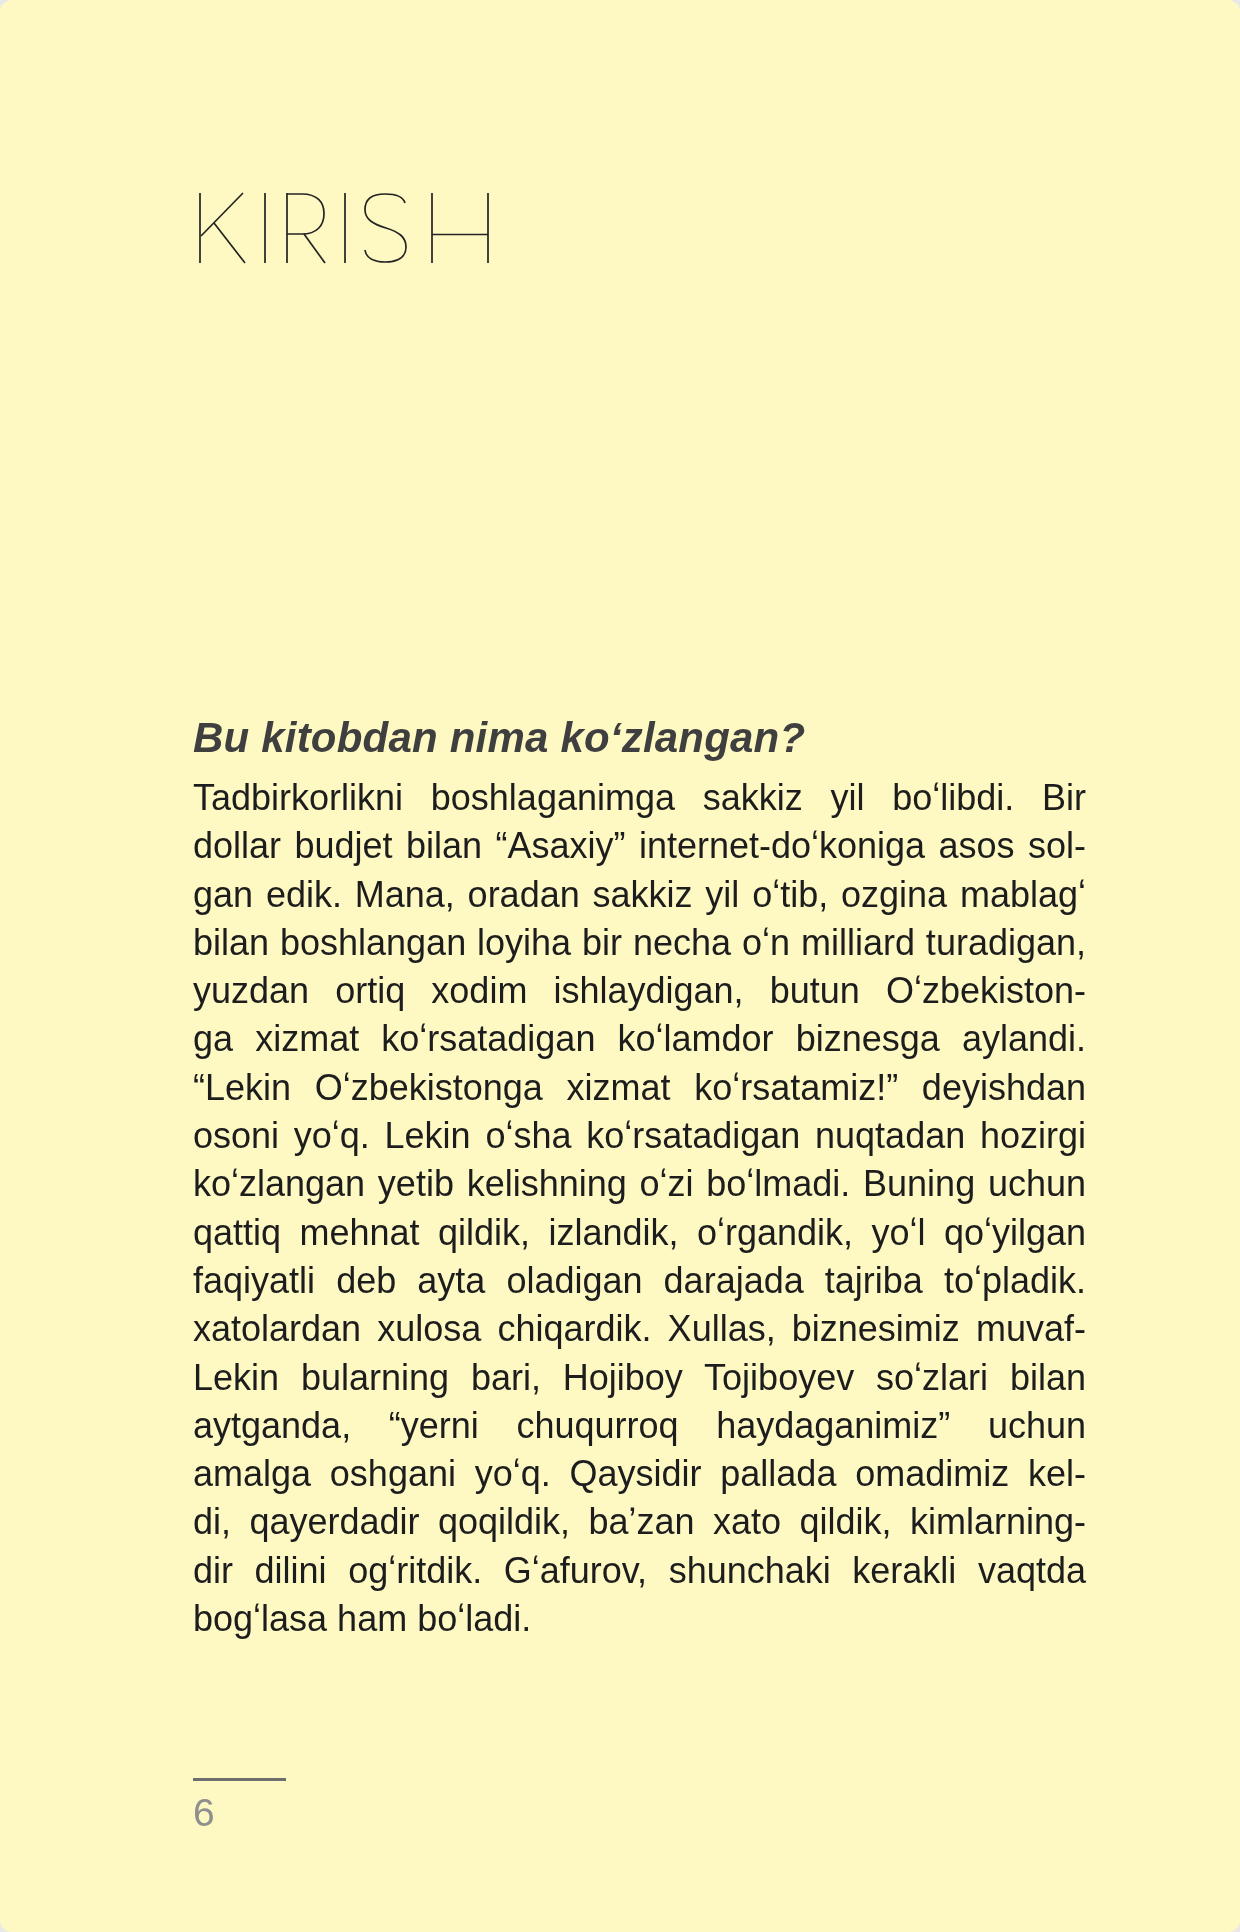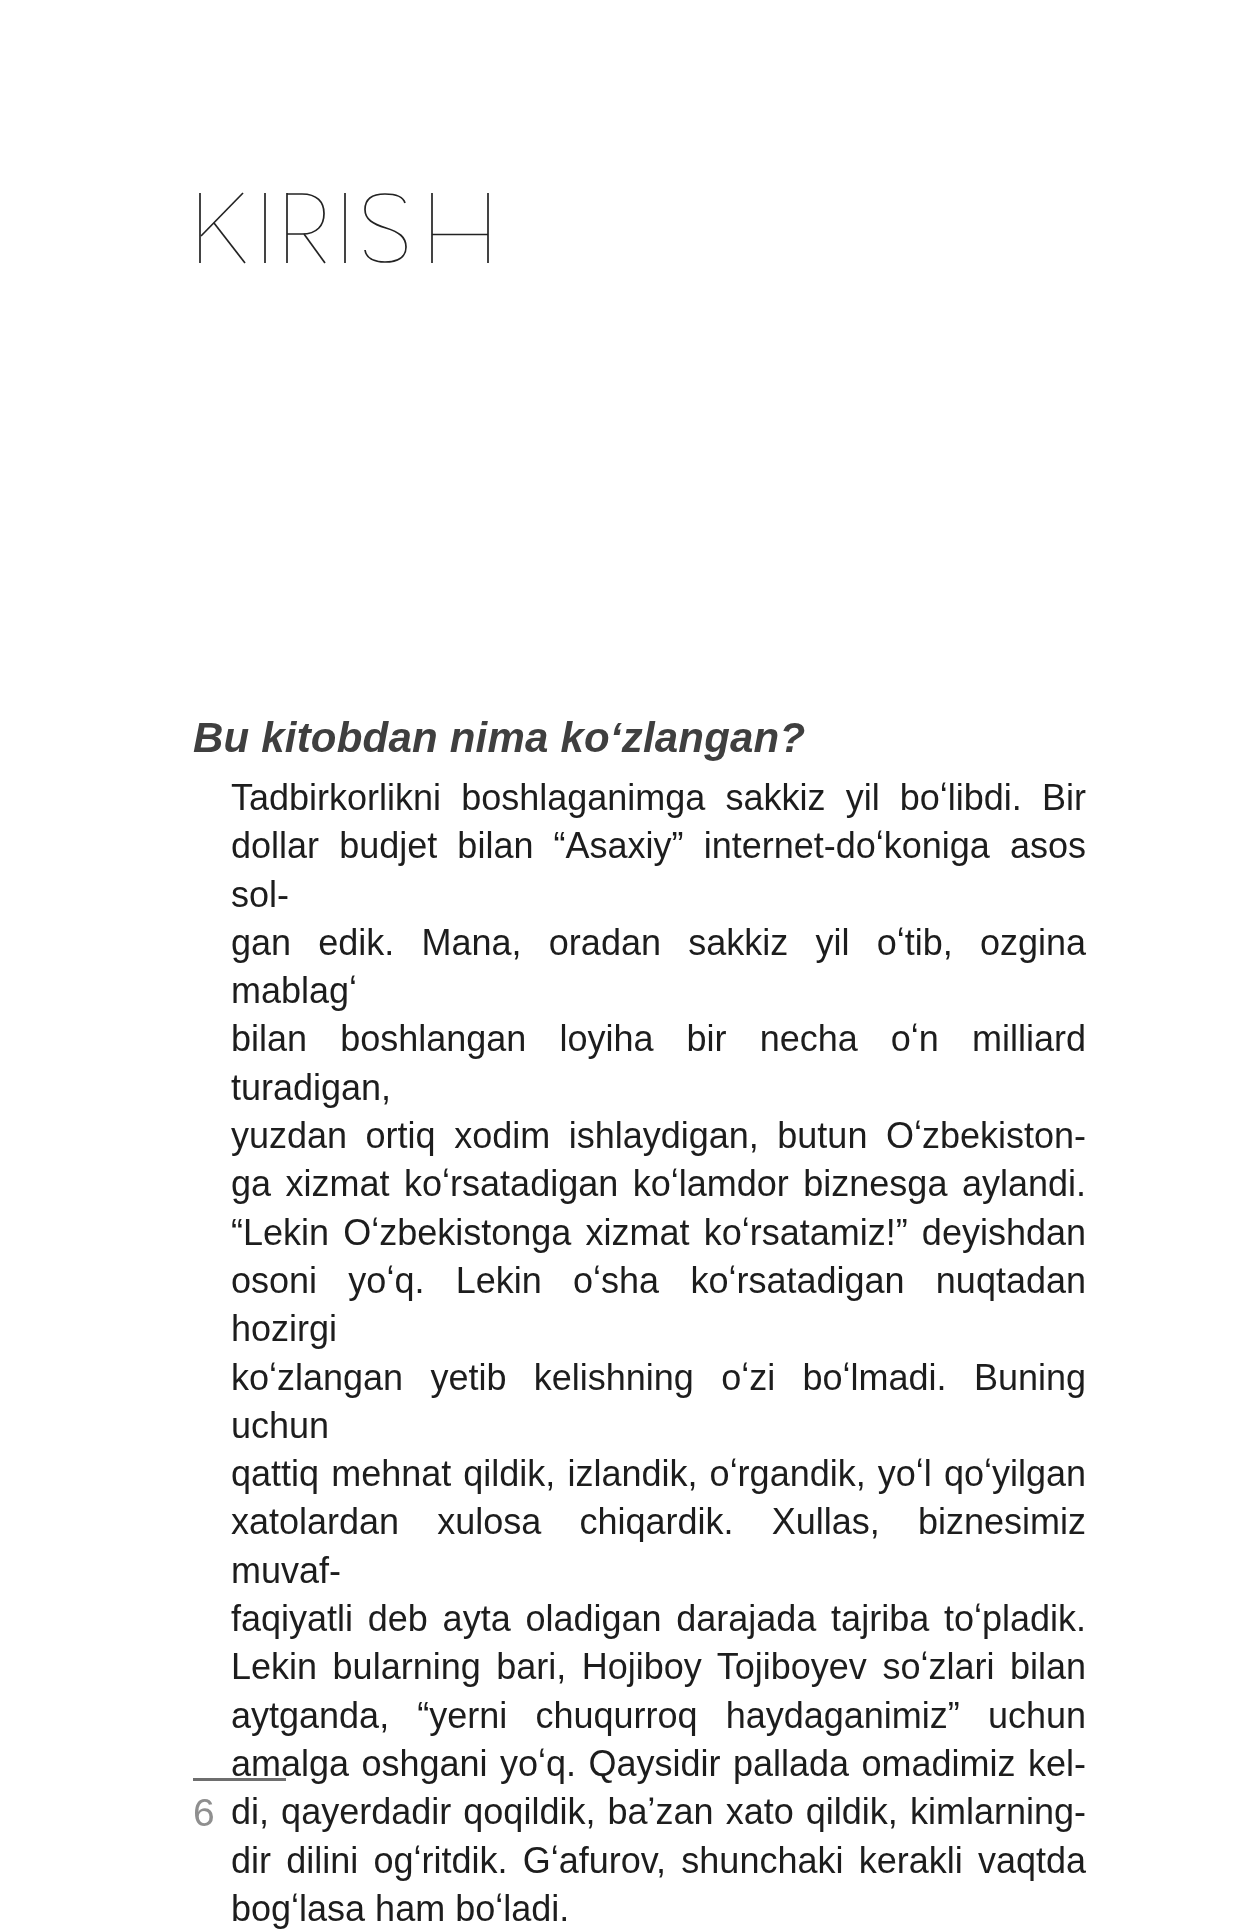--- a/index.html
+++ b/index.html
@@ -1,23 +1,24 @@
 <!DOCTYPE html>
 <html style="--ink: #1d1d1d; --ink-strong: #232323; --ink-title: #3f3f3f; --rule: #6e6e6e; --muted: #8f8f8f;"><head>
 <meta charset="utf-8">
 <style>
   html,body{margin:0;padding:0;background:#e8e8e8;}
   .page{
     position:relative;
     width:1240px;
     height:1932px;
     margin:0 auto;
-    background:#ffffff;
+    background:#fef9c3;
     overflow:hidden;
     font-family:"Liberation Sans","DejaVu Sans",sans-serif;
+    border-radius:12px;
   }
   .sr-only{
     position:absolute;
     width:1px;height:1px;
     overflow:hidden;
     clip:rect(0 0 0 0);
     white-space:nowrap;
   }
   .kirish-art{
     position:absolute;
@@ -51,21 +52,20 @@
     top:774px;
     width:893px;
     font-size:36px;
     line-height:48.3px;
     color:var(--ink,#1d1d1d);
   }
   .body-line{
     text-align:justify;
     text-align-last:justify;
     white-space:normal;
-    margin-left:38px;
   }
   .body-line.last{
     text-align-last:left;
   }
   .footer-rule{
     position:absolute;
     left:193px;
     top:1778px;
     width:93px;
     height:3px;
@@ -112,22 +112,22 @@
       <div class="body-line">Tadbirkorlikni boshlaganimga sakkiz yil boʻlibdi. Bir</div>
       <div class="body-line">dollar budjet bilan “Asaxiy” internet-doʻkoniga asos sol-</div>
       <div class="body-line">gan edik. Mana, oradan sakkiz yil oʻtib, ozgina mablagʻ</div>
       <div class="body-line">bilan boshlangan loyiha bir necha oʻn milliard turadigan,</div>
       <div class="body-line">yuzdan ortiq xodim ishlaydigan, butun Oʻzbekiston-</div>
       <div class="body-line">ga xizmat koʻrsatadigan koʻlamdor biznesga aylandi.</div>
       <div class="body-line">“Lekin Oʻzbekistonga xizmat koʻrsatamiz!” deyishdan</div>
       <div class="body-line">osoni yoʻq. Lekin oʻsha koʻrsatadigan nuqtadan hozirgi</div>
       <div class="body-line">koʻzlangan yetib kelishning oʻzi boʻlmadi. Buning uchun</div>
       <div class="body-line">qattiq mehnat qildik, izlandik, oʻrgandik, yoʻl qoʻyilgan</div>
+      <div class="body-line">faqiyatli deb ayta oladigan darajada tajriba toʻpladik.</div>
       <div class="body-line">xatolardan xulosa chiqardik. Xullas, biznesimiz muvaf-</div>
-      <div class="body-line">faqiyatli deb ayta oladigan darajada tajriba toʻpladik.</div>
       <div class="body-line">Lekin bularning bari, Hojiboy Tojiboyev soʻzlari bilan</div>
       <div class="body-line">aytganda, “yerni chuqurroq haydaganimiz” uchun</div>
       <div class="body-line">amalga oshgani yoʻq. Qaysidir pallada omadimiz kel-</div>
       <div class="body-line">di, qayerdadir qoqildik, baʼzan xato qildik, kimlarning-</div>
       <div class="body-line">dir dilini ogʻritdik. Gʻafurov, shunchaki kerakli vaqtda</div>
       <div class="body-line last">bogʻlasa ham boʻladi.</div>
     </div>
 
   <div class="footer-rule"></div>
   <div class="page-number">6</div>

